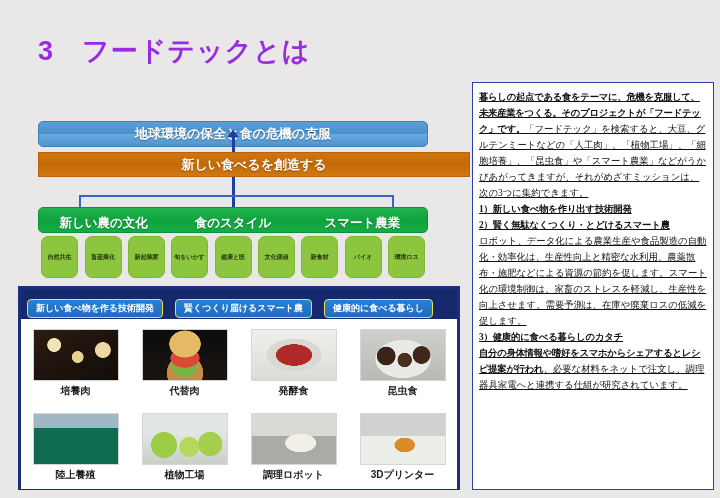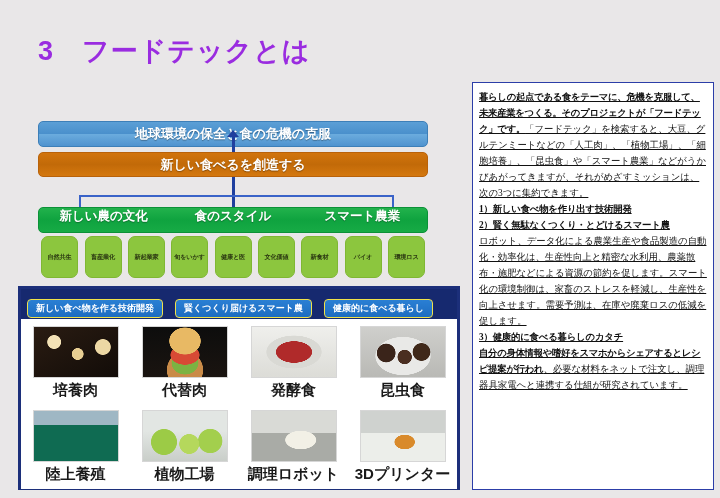--- a/index.html
+++ b/index.html
@@ -53,23 +53,23 @@
     justify-content: center;
     box-sizing: border-box;
     text-shadow: 0 1px 1px rgba(0,0,0,.35);
     margin-top: 13px;
   }
 
   .create-box {
     position: absolute;
     left: 22px;
     top: 52px;
-    width: 390px;
+    width: 432px;
     height: 25px;
-    border-radius: 5px;
+    border-radius: 0;
     background: linear-gradient(180deg, #d1740d 0%, #c26a08 50%, #d4780f 100%);
     border: 1px solid #b9620a;
     color: #ffffff;
     font-size: 13px;
     font-weight: bold;
     display: flex;
     align-items: center;
     justify-content: center;
     box-sizing: border-box;
     text-shadow: 0 1px 1px rgba(0,0,0,.35);
@@ -119,21 +119,21 @@
     position: absolute;
     left: 22px;
     top: 107px;
     width: 390px;
     height: 26px;
     border-radius: 5px;
     background: linear-gradient(180deg, #22b24c 0%, #0fa33f 50%, #17ab45 100%);
     border: 1px solid #0c9138;
     box-sizing: border-box;
     display: flex;
-    align-items: flex-start;
+    align-items: flex-end;
   }
   .cat-bar > span {
     flex: 1;
     text-align: center;
     color: #ffffff;
     font-size: 12.5px;
     font-weight: bold;
     text-shadow: 0 1px 1px rgba(0,0,0,.3);
   }
 
@@ -233,21 +233,21 @@
   .thumb {
     width: 86px;
     height: 52px;
     border: 1px solid #d6d6d6;
     box-sizing: border-box;
     background-size: cover;
     background-position: center;
   }
   .photo-label {
     margin-top: 3px;
-    font-size: 15px;
+    font-size: 10px;
     font-weight: bold;
     color: #1a1a1a;
   }
 
   
   .th-bairyo   { background:
       radial-gradient(circle at 24% 30%, #f3e2b6 0 9%, transparent 10%),
       radial-gradient(circle at 52% 54%, #e8cf93 0 11%, transparent 12%),
       radial-gradient(circle at 82% 40%, #edd8a4 0 10%, transparent 11%),
       linear-gradient(150deg, #2a1c12 0%, #120c08 100%); }

